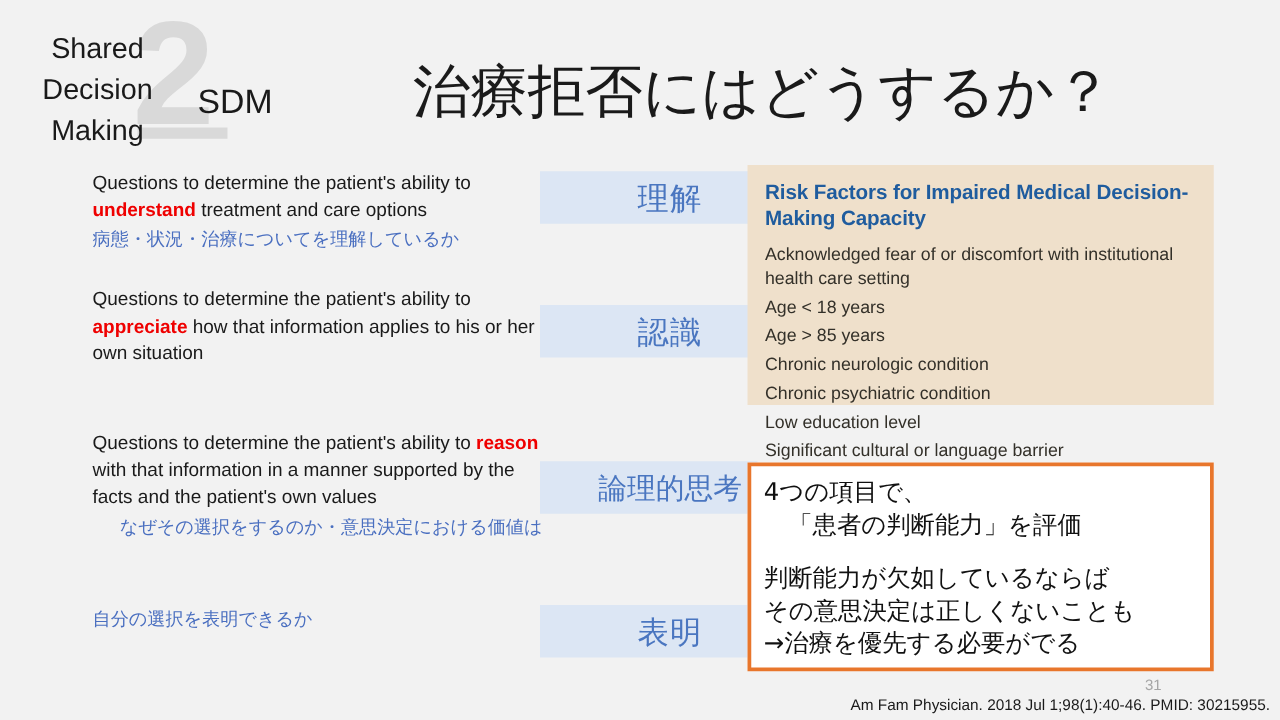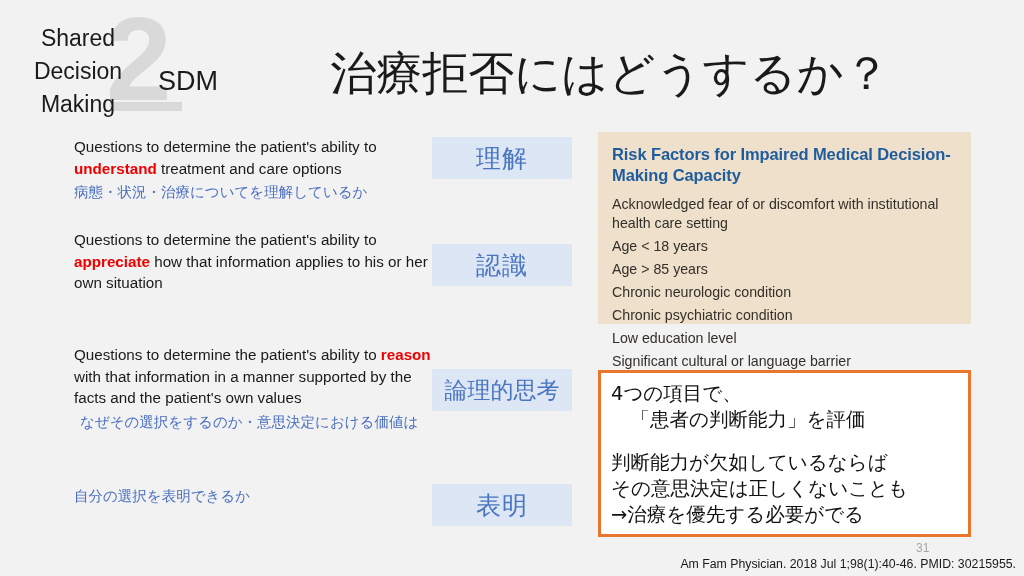--- a/index.html
+++ b/index.html
@@ -107,36 +107,37 @@
     font-weight: 700;
   }
   .item-jp {
     margin-top: 3px;
     font-size: 14.5px;
     line-height: 20px;
     color: #4a6fc0;
     text-align: right;
     font-family: "DejaVu Sans", sans-serif;
   }
-  .item-jp.left-ish { text-align: left; padding-left: 6px; }
+  .item-jp.left-ish { text-align: right; padding-left: 6px; }
   .item-jp.mid-ish  { text-align: left; padding-right: 0px; }
 
   
   .bluebox {
     position: absolute;
     left: 432px;
     width: 140px;
     background: #dce6f4;
     color: #4a76c0;
     font-size: 25px;
     font-family: "DejaVu Sans", sans-serif;
     display: flex;
     align-items: center;
     justify-content: center;
     letter-spacing: 1px;
+    padding-left: 34px;
   }
   .bluebox.wide { font-size: 23px; letter-spacing: 0px; }
 
   
   .beige {
     position: absolute;
     left: 598px;
     top: 132px;
     width: 373px;
     height: 192px;

